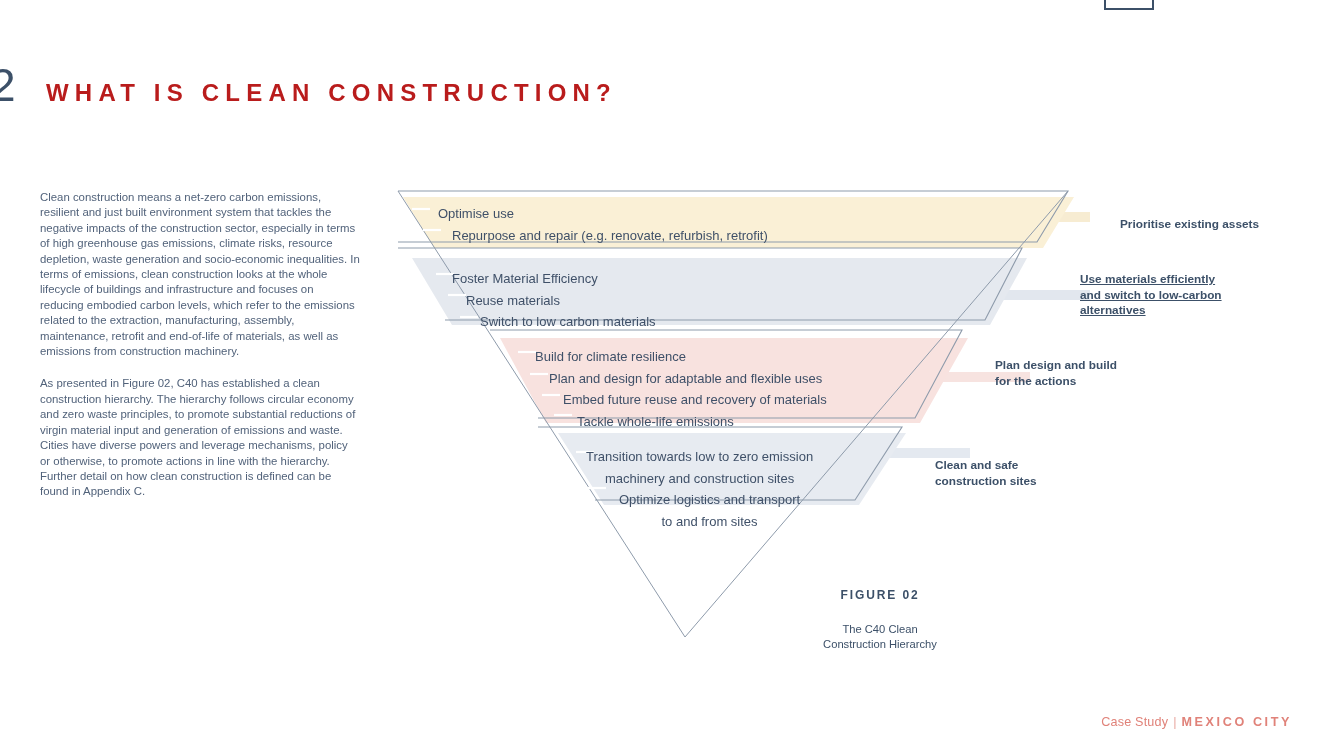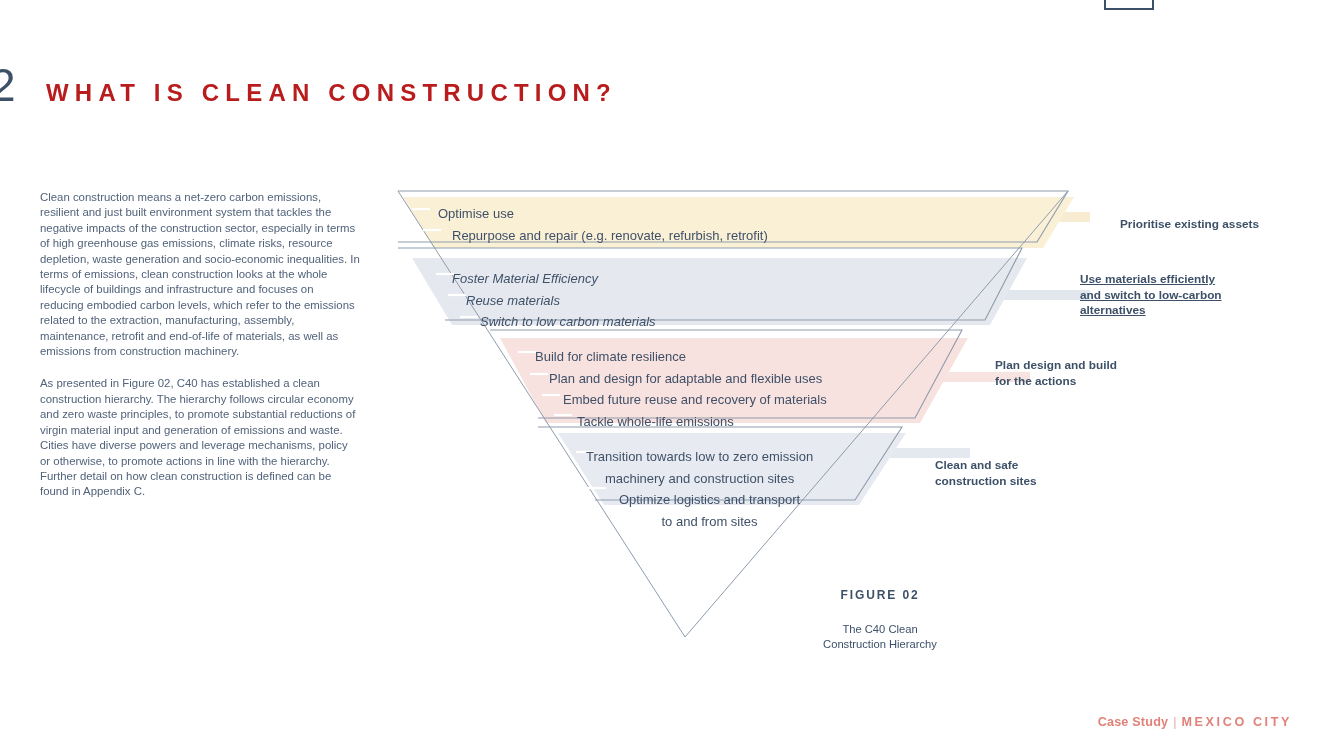--- a/index.html
+++ b/index.html
@@ -111,21 +111,21 @@
   }
 
   
   .footer {
     position: absolute;
     right: 28px; bottom: 14px;
     font-size: 12.6px;
     color: #e08279;
     white-space: nowrap;
   }
-  .footer .fcase { font-weight: bold; letter-spacing: 0.2px; }
+  .footer .fcase { font-weight: normal; letter-spacing: 0.2px; }
   .footer .fsep { color: #e8a9a2; padding: 0 5px; }
   .footer .fcity { font-weight: bold; letter-spacing: 2.6px; }
 </style>
 </head>
 <body>
 
 <div id="page">
 
   <div class="top-box"></div>
 
@@ -176,21 +176,21 @@
         <line x1="186" y1="272" x2="204" y2="272"></line>
         <line x1="198" y1="308" x2="216" y2="308"></line>
       </g>
     </svg>
 
     <div class="tier-text" style="left:48px; top:23px;">
       <span class="ln">Optimise use</span>
       <span class="ln" style="padding-left:14px;">Repurpose and repair (e.g. renovate, refurbish, retrofit)</span>
     </div>
 
-    <div class="tier-text" style="left:62px; top:88px;font-style:italic;">
+    <div class="tier-text" style="left:62px; top:88px;">
       <span class="ln">Foster Material Efficiency</span>
       <span class="ln" style="padding-left:14px;">Reuse materials</span>
       <span class="ln" style="padding-left:28px;">Switch to low carbon materials</span>
     </div>
 
     <div class="tier-text" style="left:145px; top:166px;">
       <span class="ln">Build for climate resilience</span>
       <span class="ln" style="padding-left:14px;">Plan and design for adaptable and flexible uses</span>
       <span class="ln" style="padding-left:28px;">Embed future reuse and recovery of materials</span>
       <span class="ln" style="padding-left:42px;">Tackle whole-life emissions</span>

